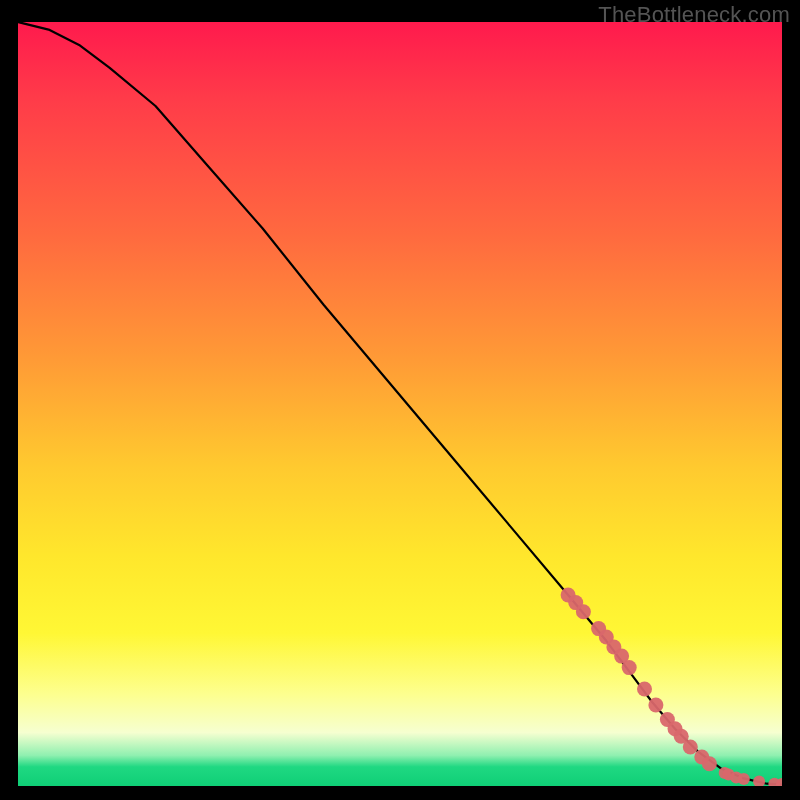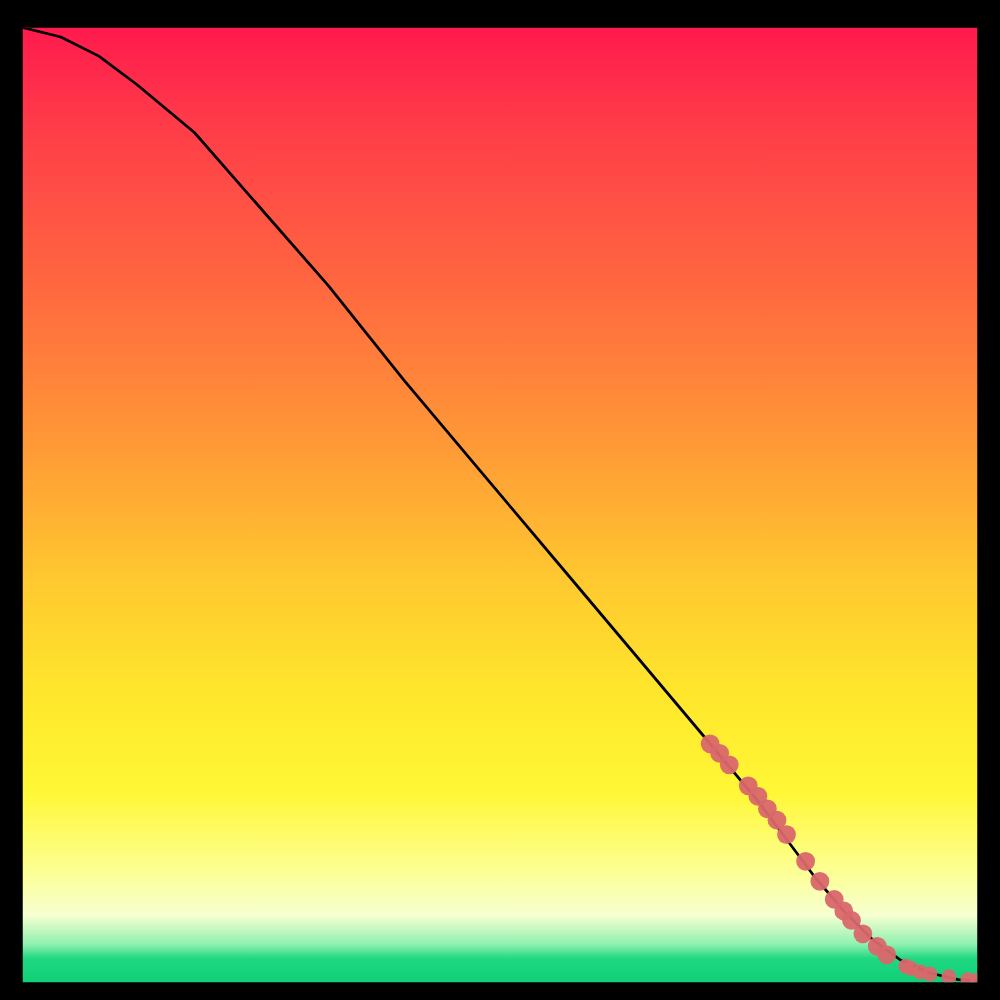--- a/index.html
+++ b/index.html
@@ -52,20 +52,21 @@
     position: absolute;
     inset: 0;
     width: 100%;
     height: 100%;
   }
 </style>
 </head>
 <body>
 
 <div class="stage">
+  <div class="watermark">TheBottleneck.com</div>
 
   <div class="plot">
     <div class="gradient-bg"></div>
     <svg class="curve" viewBox="0 0 764 764" preserveAspectRatio="none">
       <path id="main-path" fill="none" stroke="#000" stroke-width="2.2" stroke-linejoin="round" d="M0.0 0.0 L30.6 7.6 L61.1 22.9 L91.7 45.8 L137.5 84.0 L191.0 145.2 L244.5 206.3 L305.6 282.7 L366.7 355.3 L427.8 427.8 L489.0 500.4 L550.1 573.0 L588.3 618.8 L611.2 649.4 L634.1 680.0 L657.0 706.7 L680.0 729.6 L702.9 746.4 L725.8 756.4 L748.7 761.7 L764.0 762.5"></path>
       <g id="marker-group">
           <circle cx="550.1" cy="573.0" r="7.5" fill="#d9676c" fill-opacity="0.95"></circle>
           <circle cx="557.7" cy="580.6" r="7.5" fill="#d9676c" fill-opacity="0.95"></circle>
           <circle cx="565.4" cy="589.8" r="7.5" fill="#d9676c" fill-opacity="0.95"></circle>
           <circle cx="580.6" cy="606.6" r="7.5" fill="#d9676c" fill-opacity="0.95"></circle>

